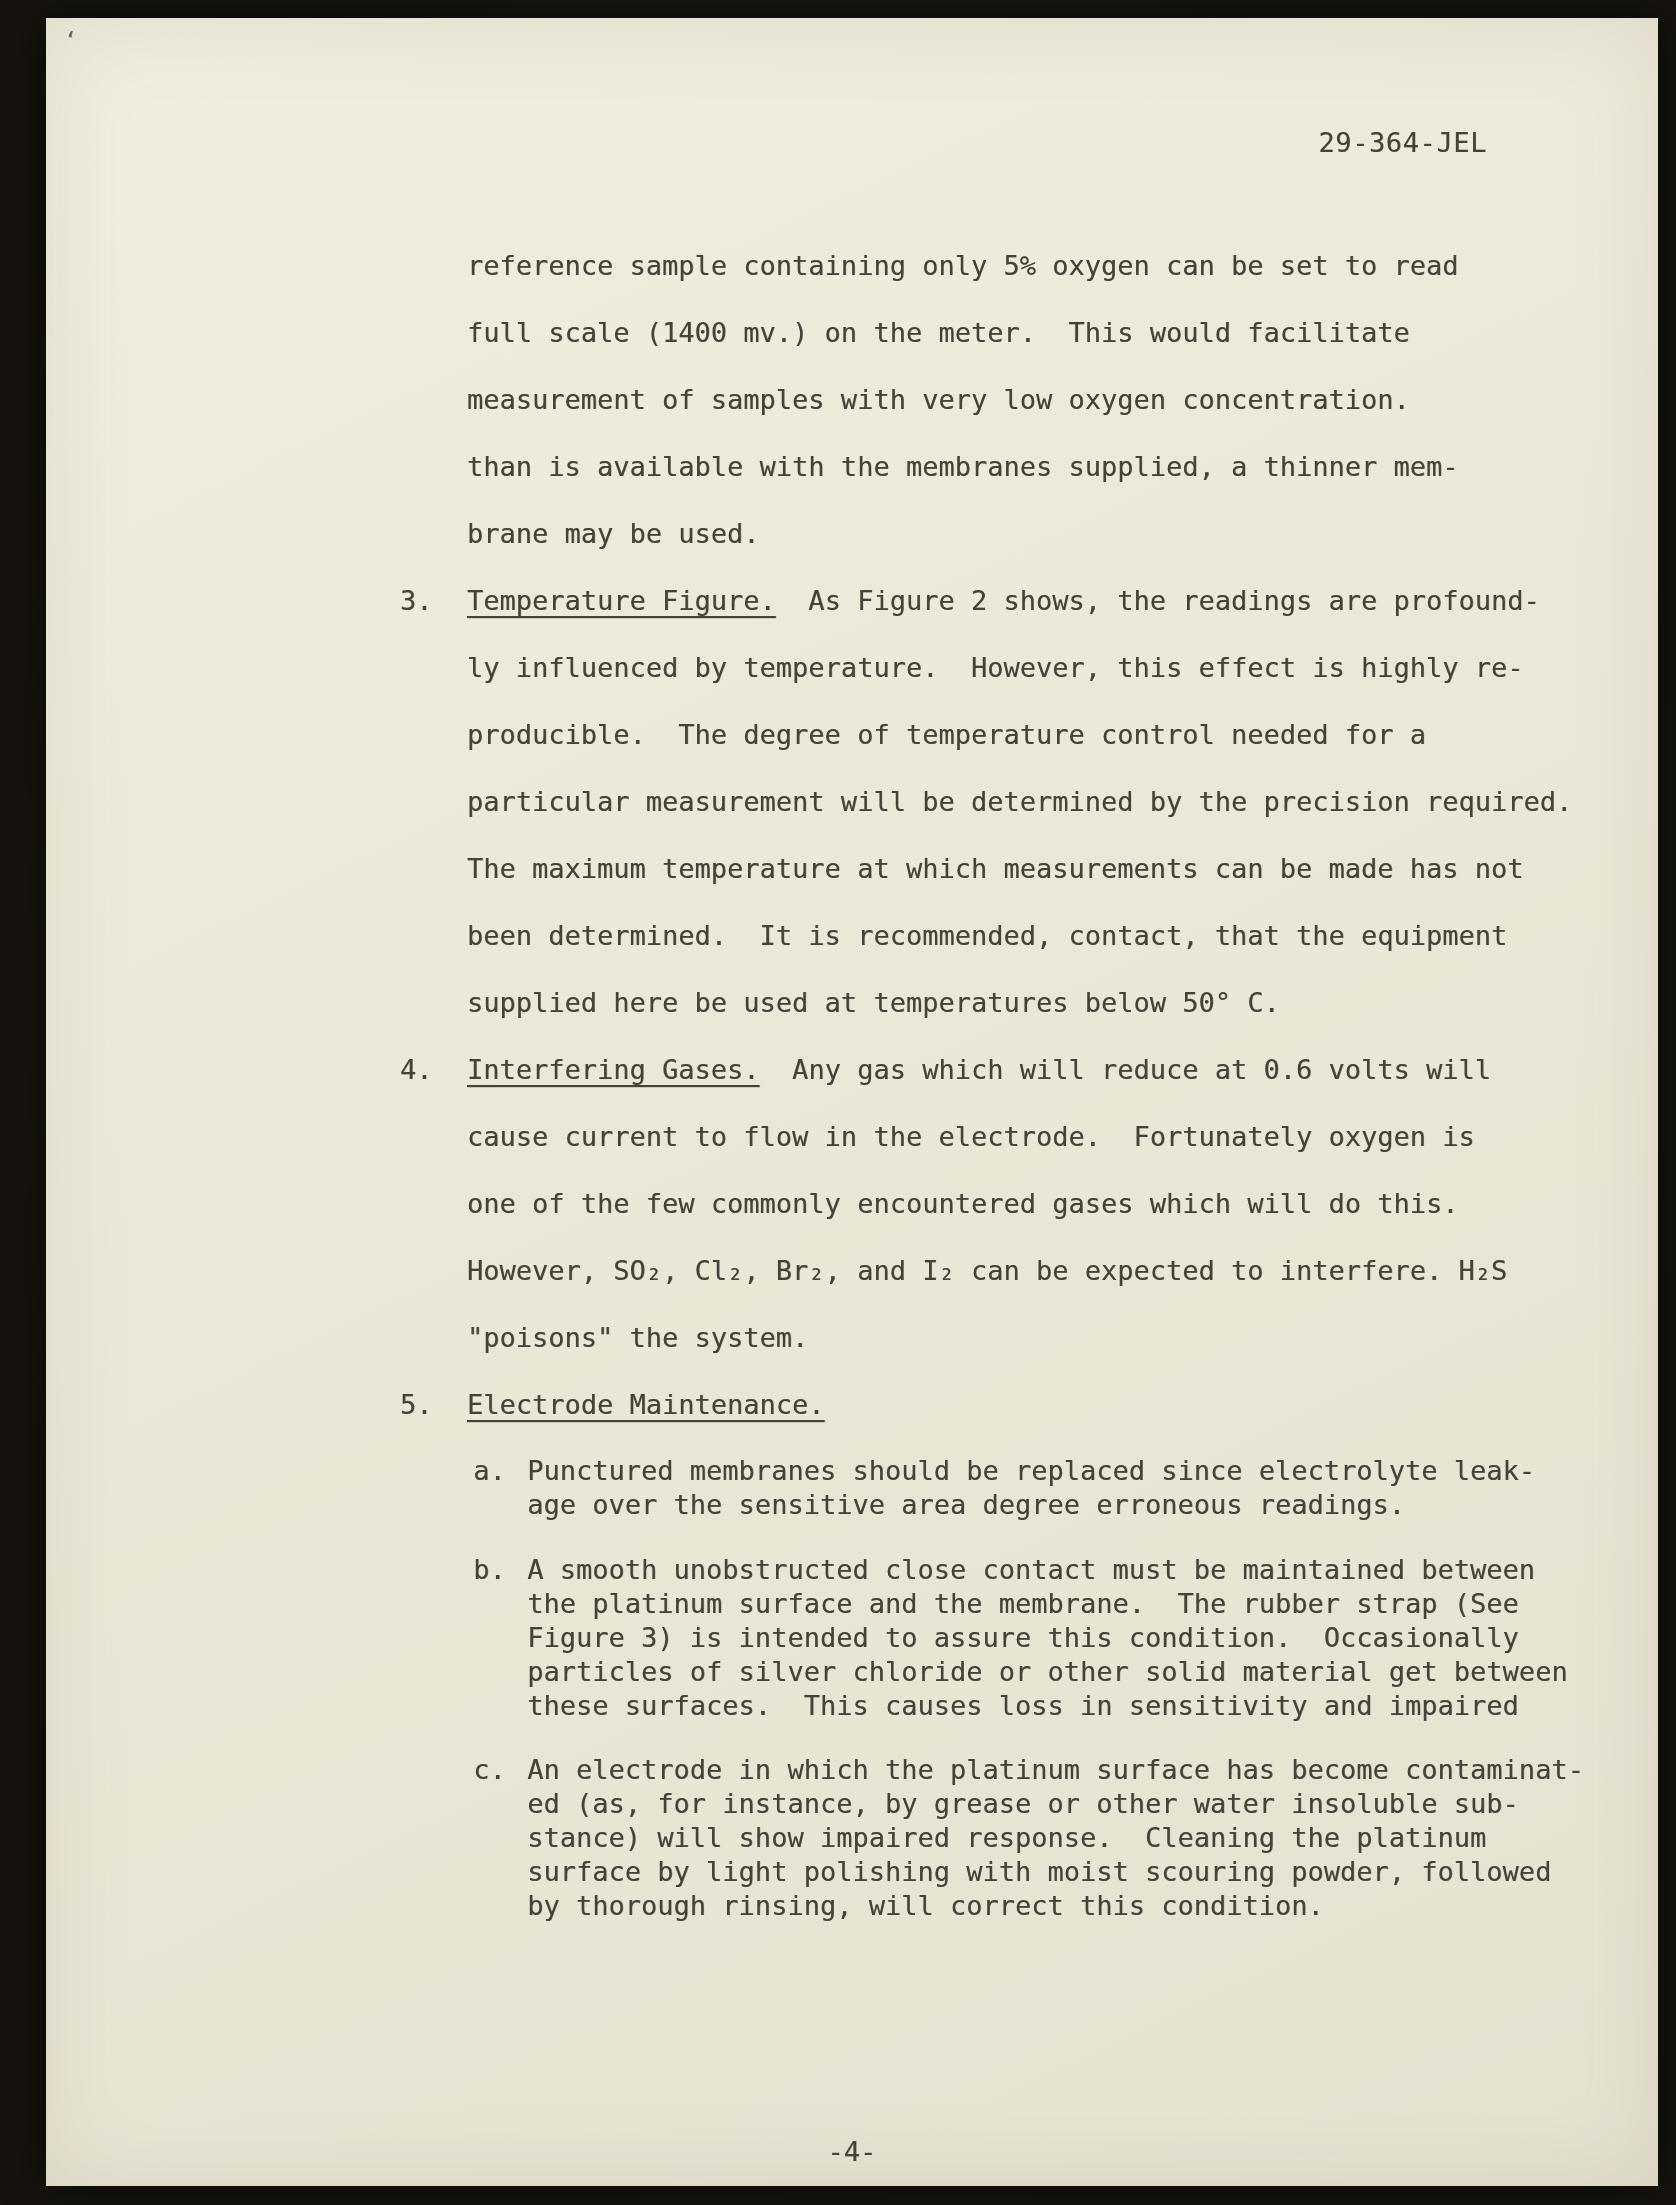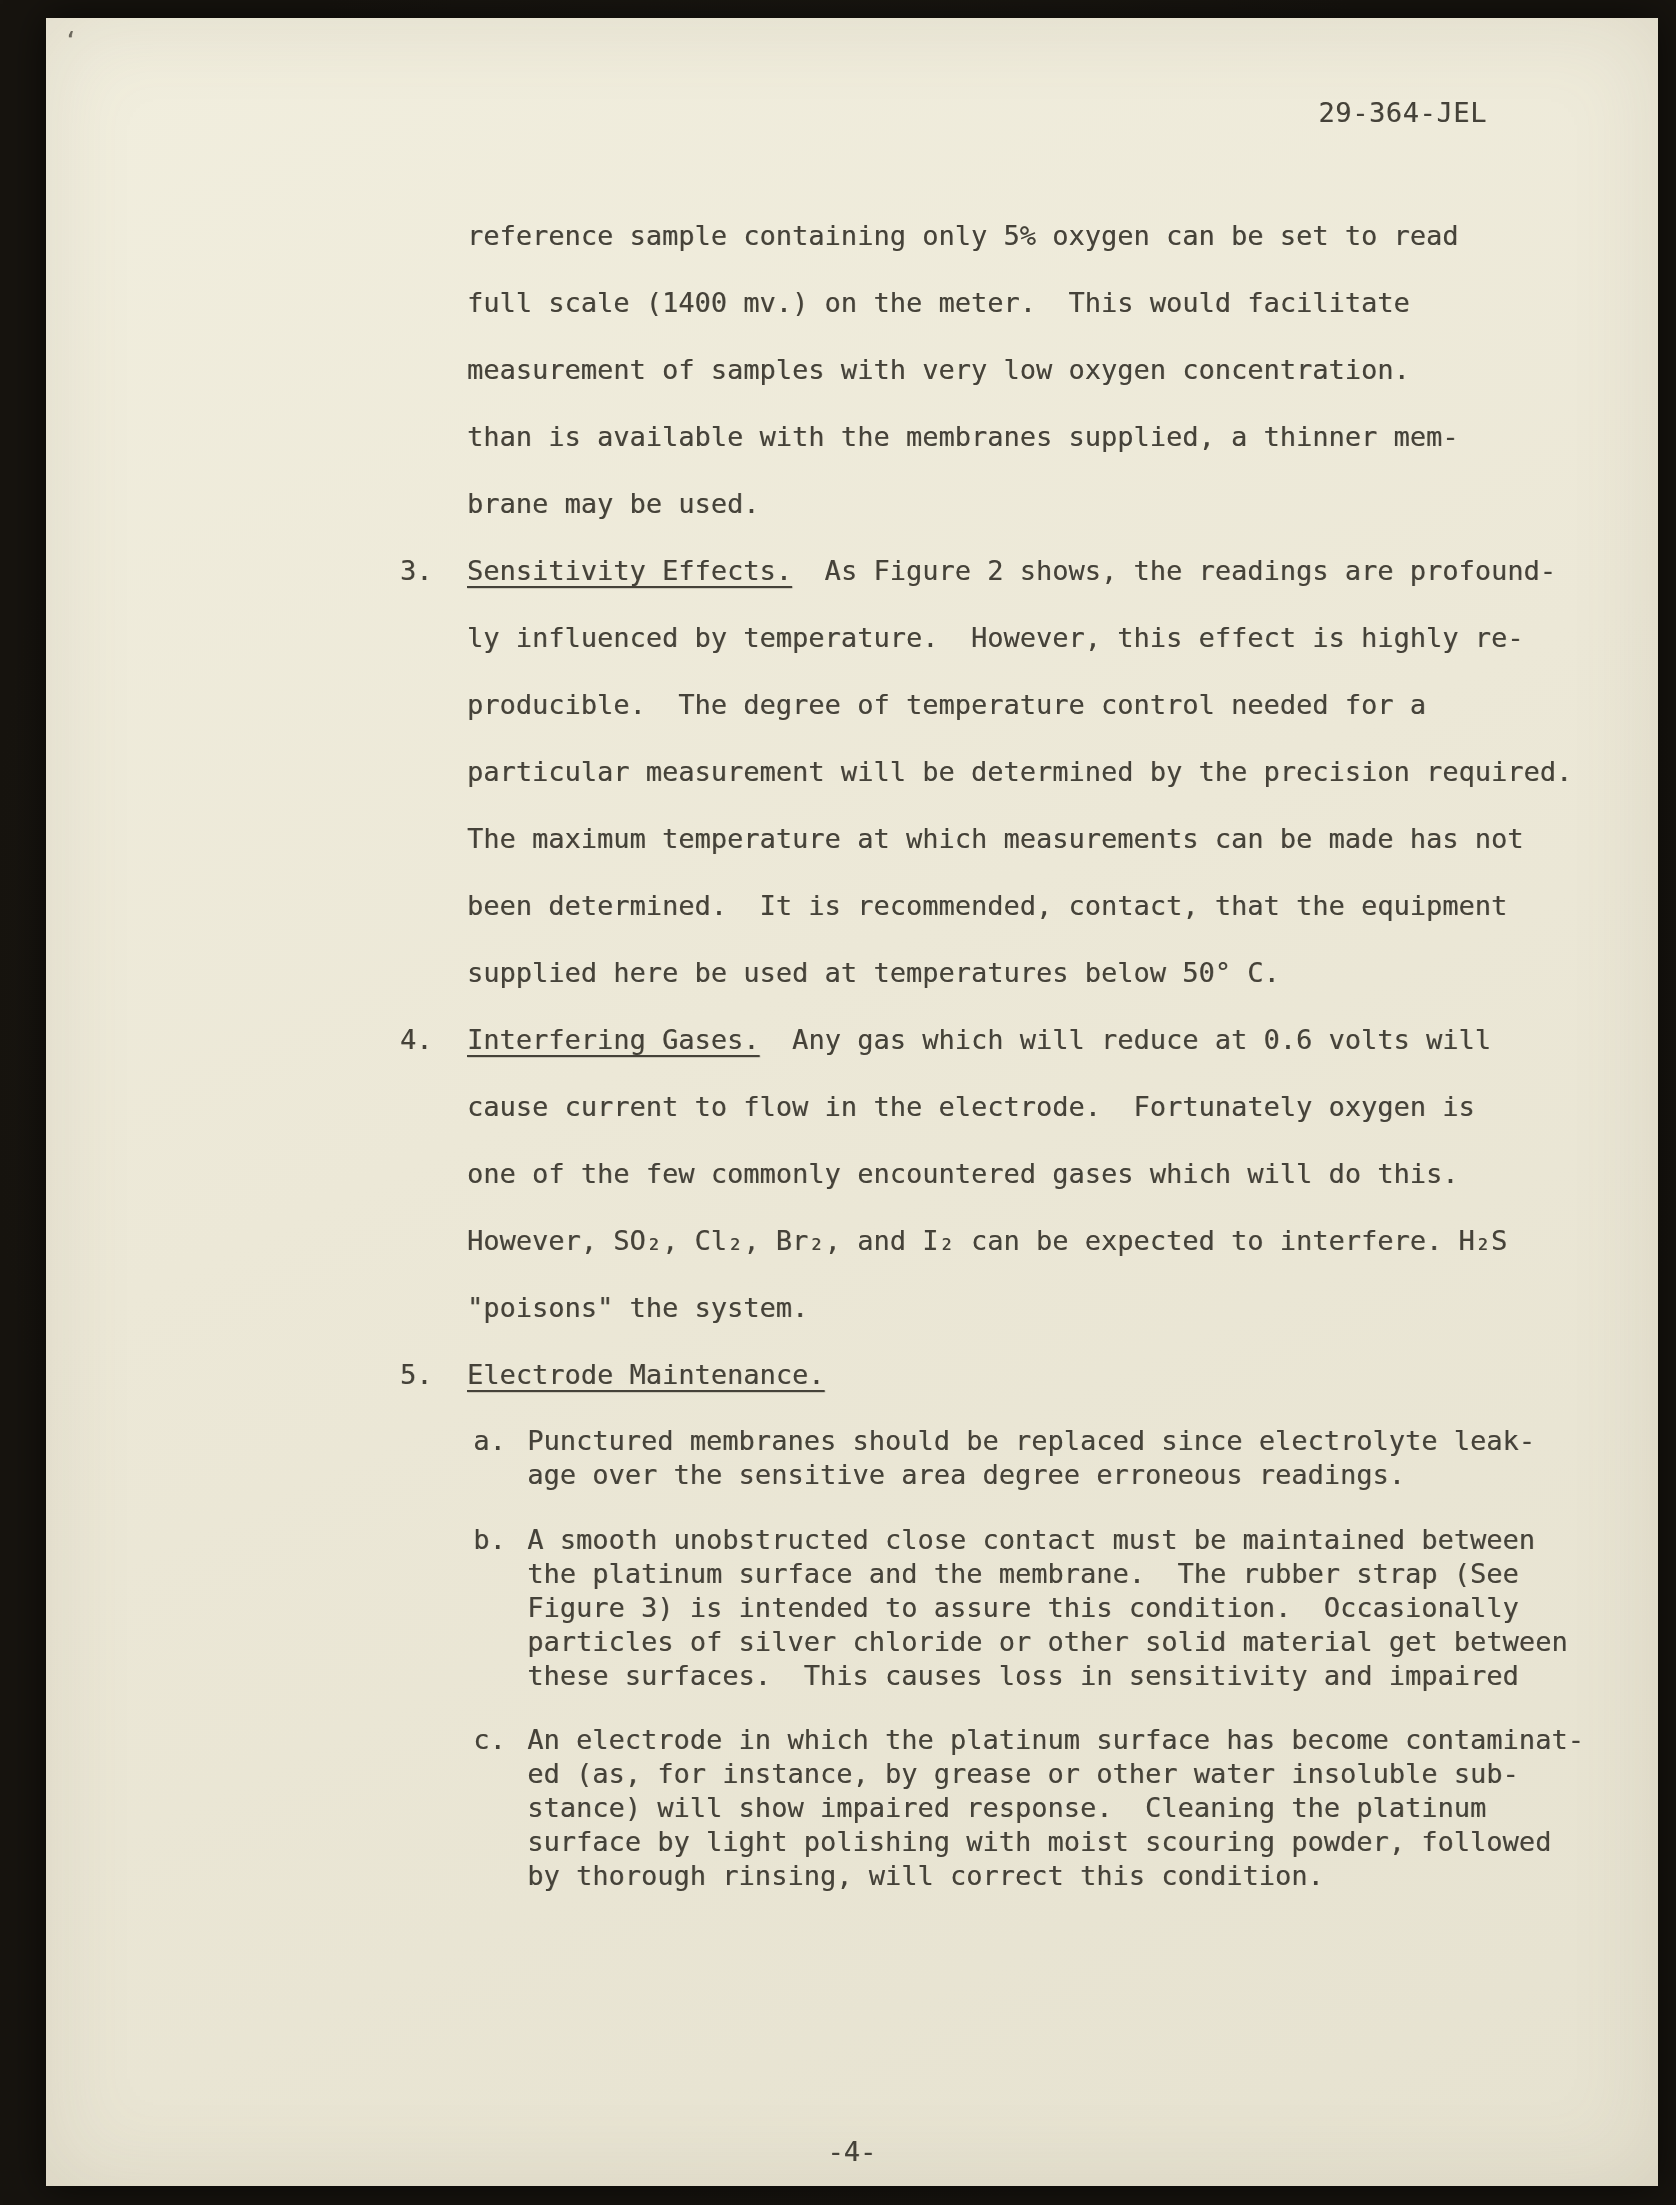--- a/index.html
+++ b/index.html
@@ -18,21 +18,21 @@
     background: linear-gradient(155deg, #f1eede 0%, #ece8d7 45%, #e6e2d0 100%);
     box-shadow: 0 0 38px rgba(0,0,0,0.65), inset 0 0 89px rgba(118,108,82,0.14);
     color: #454239;
     text-shadow: 0.4px 0.4px 0.6px rgba(60,56,46,0.45);
   }
   .stray-mark {
     position: absolute; left: 18px; top: 9px;
     font-size: 21.6px; color: #6b675c;
   }
   .doc-id {
-    padding-top: 80px;
+    padding-top: 110px;
     padding-right: 171px;
     text-align: right;
     font-size: 27px;
     line-height: 29px;
     letter-spacing: 0.6px;
   }
   .content {
     margin-top: 75px;
     margin-left: 421px;
     margin-right: 120px;
@@ -77,21 +77,21 @@
 
     <div>
       <div class="ln">reference sample containing only 5% oxygen can be set to read</div>
       <div class="ln">full scale (1400 mv.) on the meter.  This would facilitate</div>
       <div class="ln">measurement of samples with very low oxygen concentration.</div>
       <div class="ln">than is available with the membranes supplied, a thinner mem-</div>
       <div class="ln">brane may be used.</div>
     </div>
 
     <div>
-      <div class="ln item-first"><span class="num">3.</span><span class="title">Sensitivity Effects.</span><span>  As Figure 2 shows, the readings are profound-</span></div>
+      <div class="ln item-first"><span class="num">3.</span><span class="title">Temperature Figure.</span><span>  As Figure 2 shows, the readings are profound-</span></div>
       <div class="ln">ly influenced by temperature.  However, this effect is highly re-</div>
       <div class="ln">producible.  The degree of temperature control needed for a</div>
       <div class="ln">particular measurement will be determined by the precision required.</div>
       <div class="ln">The maximum temperature at which measurements can be made has not</div>
       <div class="ln">been determined.  It is recommended, contact, that the equipment</div>
       <div class="ln">supplied here be used at temperatures below 50° C.</div>
     </div>
 
     <div>
       <div class="ln item-first"><span class="num">4.</span><span class="title">Interfering Gases.</span><span>  Any gas which will reduce at 0.6 volts will</span></div>

